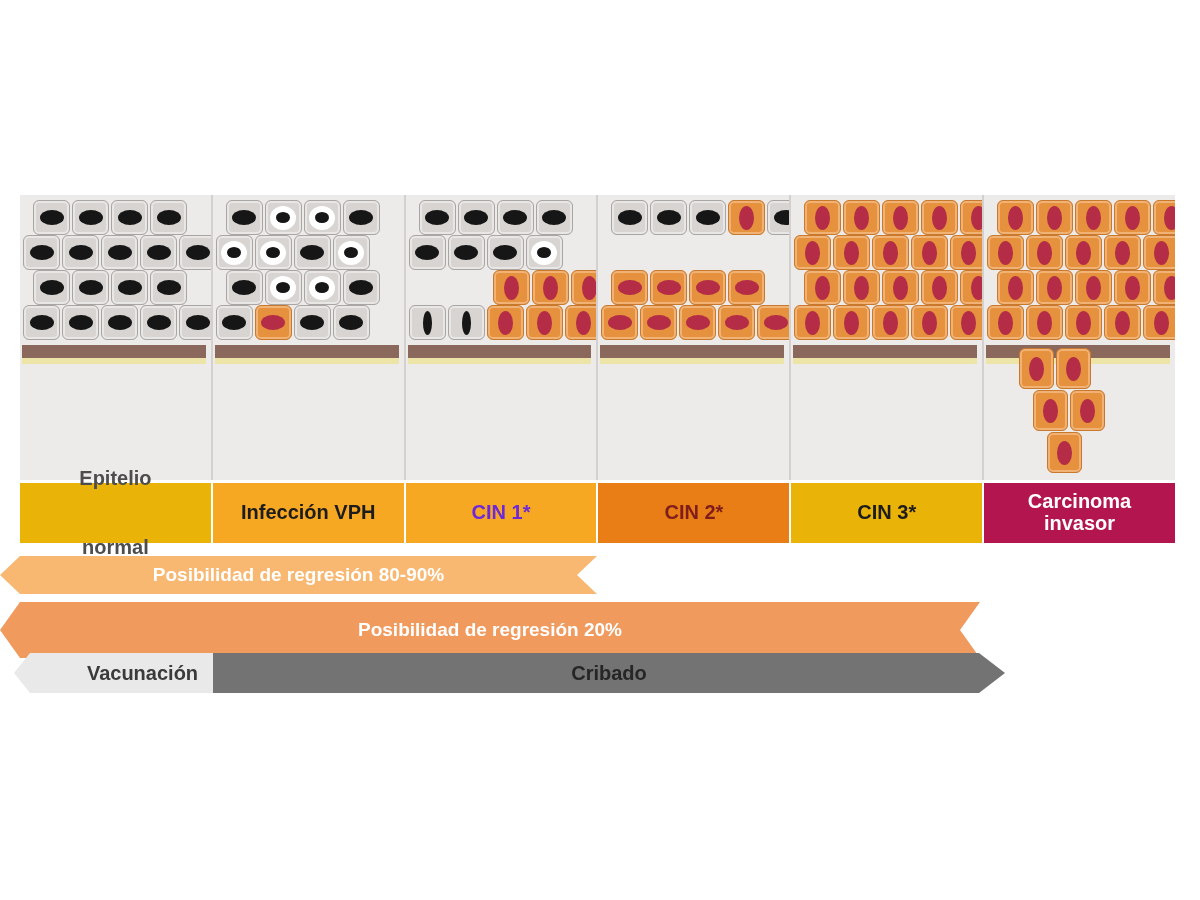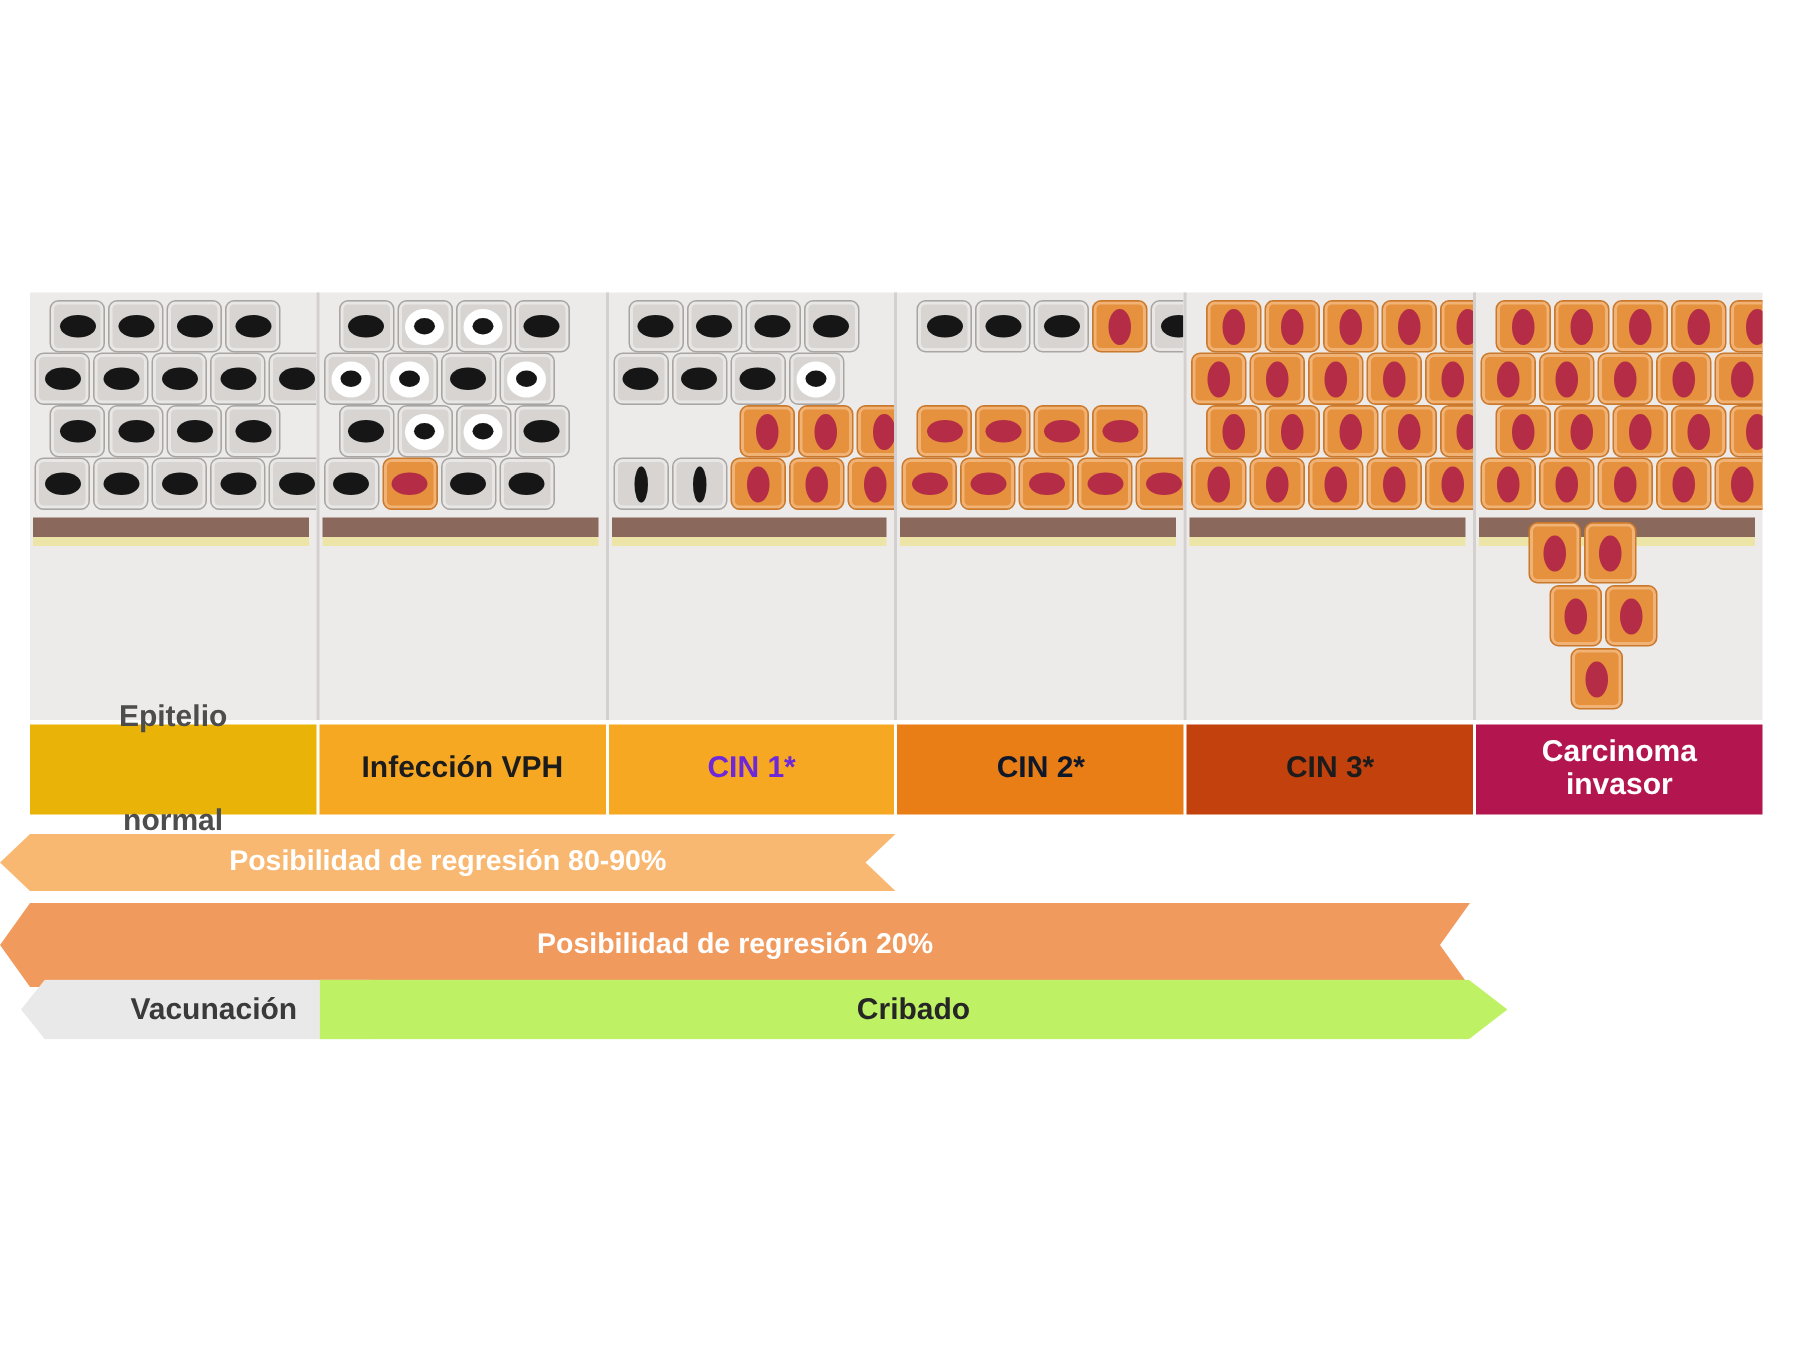--- a/index.html
+++ b/index.html
@@ -530,41 +530,41 @@
       <span>normal</span>
     </div>
     <div class="stage-label" style="background-color: rgb(247, 168, 35); color: rgb(28, 28, 28);">
       <span>Infección VPH</span>
       <span></span>
     </div>
     <div class="stage-label" style="background-color: rgb(247, 168, 35); color: #6d28d9;">
       <span>CIN 1*</span>
       <span></span>
     </div>
-    <div class="stage-label" style="background-color: rgb(232, 126, 21); color: #0f172a; text-align: right;">
+    <div class="stage-label" style="background-color: rgb(232, 126, 21); color: #7f1d1d; text-align: right;">
       <span>CIN 2*</span>
       <span></span>
     </div>
-    <div class="stage-label" style="background-color: #c2410c; color: rgb(28, 28, 28);">
+    <div class="stage-label" style="background-color: #eab308; color: rgb(28, 28, 28);">
       <span>CIN 3*</span>
       <span></span>
     </div>
     <div class="stage-label" style="background-color: rgb(179, 22, 78); color: rgb(255, 255, 255);">
       <span>Carcinoma</span>
       <span>invasor</span>
     </div>
   </div>
 
   <div class="ribbon arrow-regression-80" style="background-color: rgb(249, 184, 114); color: rgb(255, 255, 255); text-align: right;">
     <span>Posibilidad de regresión 80-90%</span>
   </div>
   <div class="ribbon arrow-regression-20" style="background-color: rgb(241, 154, 94); color: rgb(255, 255, 255);">
     <span>Posibilidad de regresión 20%</span>
   </div>
 
   <div class="ribbon band-vaccination" style="background-color: rgb(233, 233, 233); color: rgb(58, 58, 58);">
     <span>Vacunación</span>
   </div>
-  <div class="ribbon band-screening" style="background-color: #bef264; color: rgb(38, 38, 38);">
+  <div class="ribbon band-screening" style="background-color: #737373; color: rgb(38, 38, 38);">
     <span>Cribado</span>
   </div>
 
 </div>
 
 </body></html>

